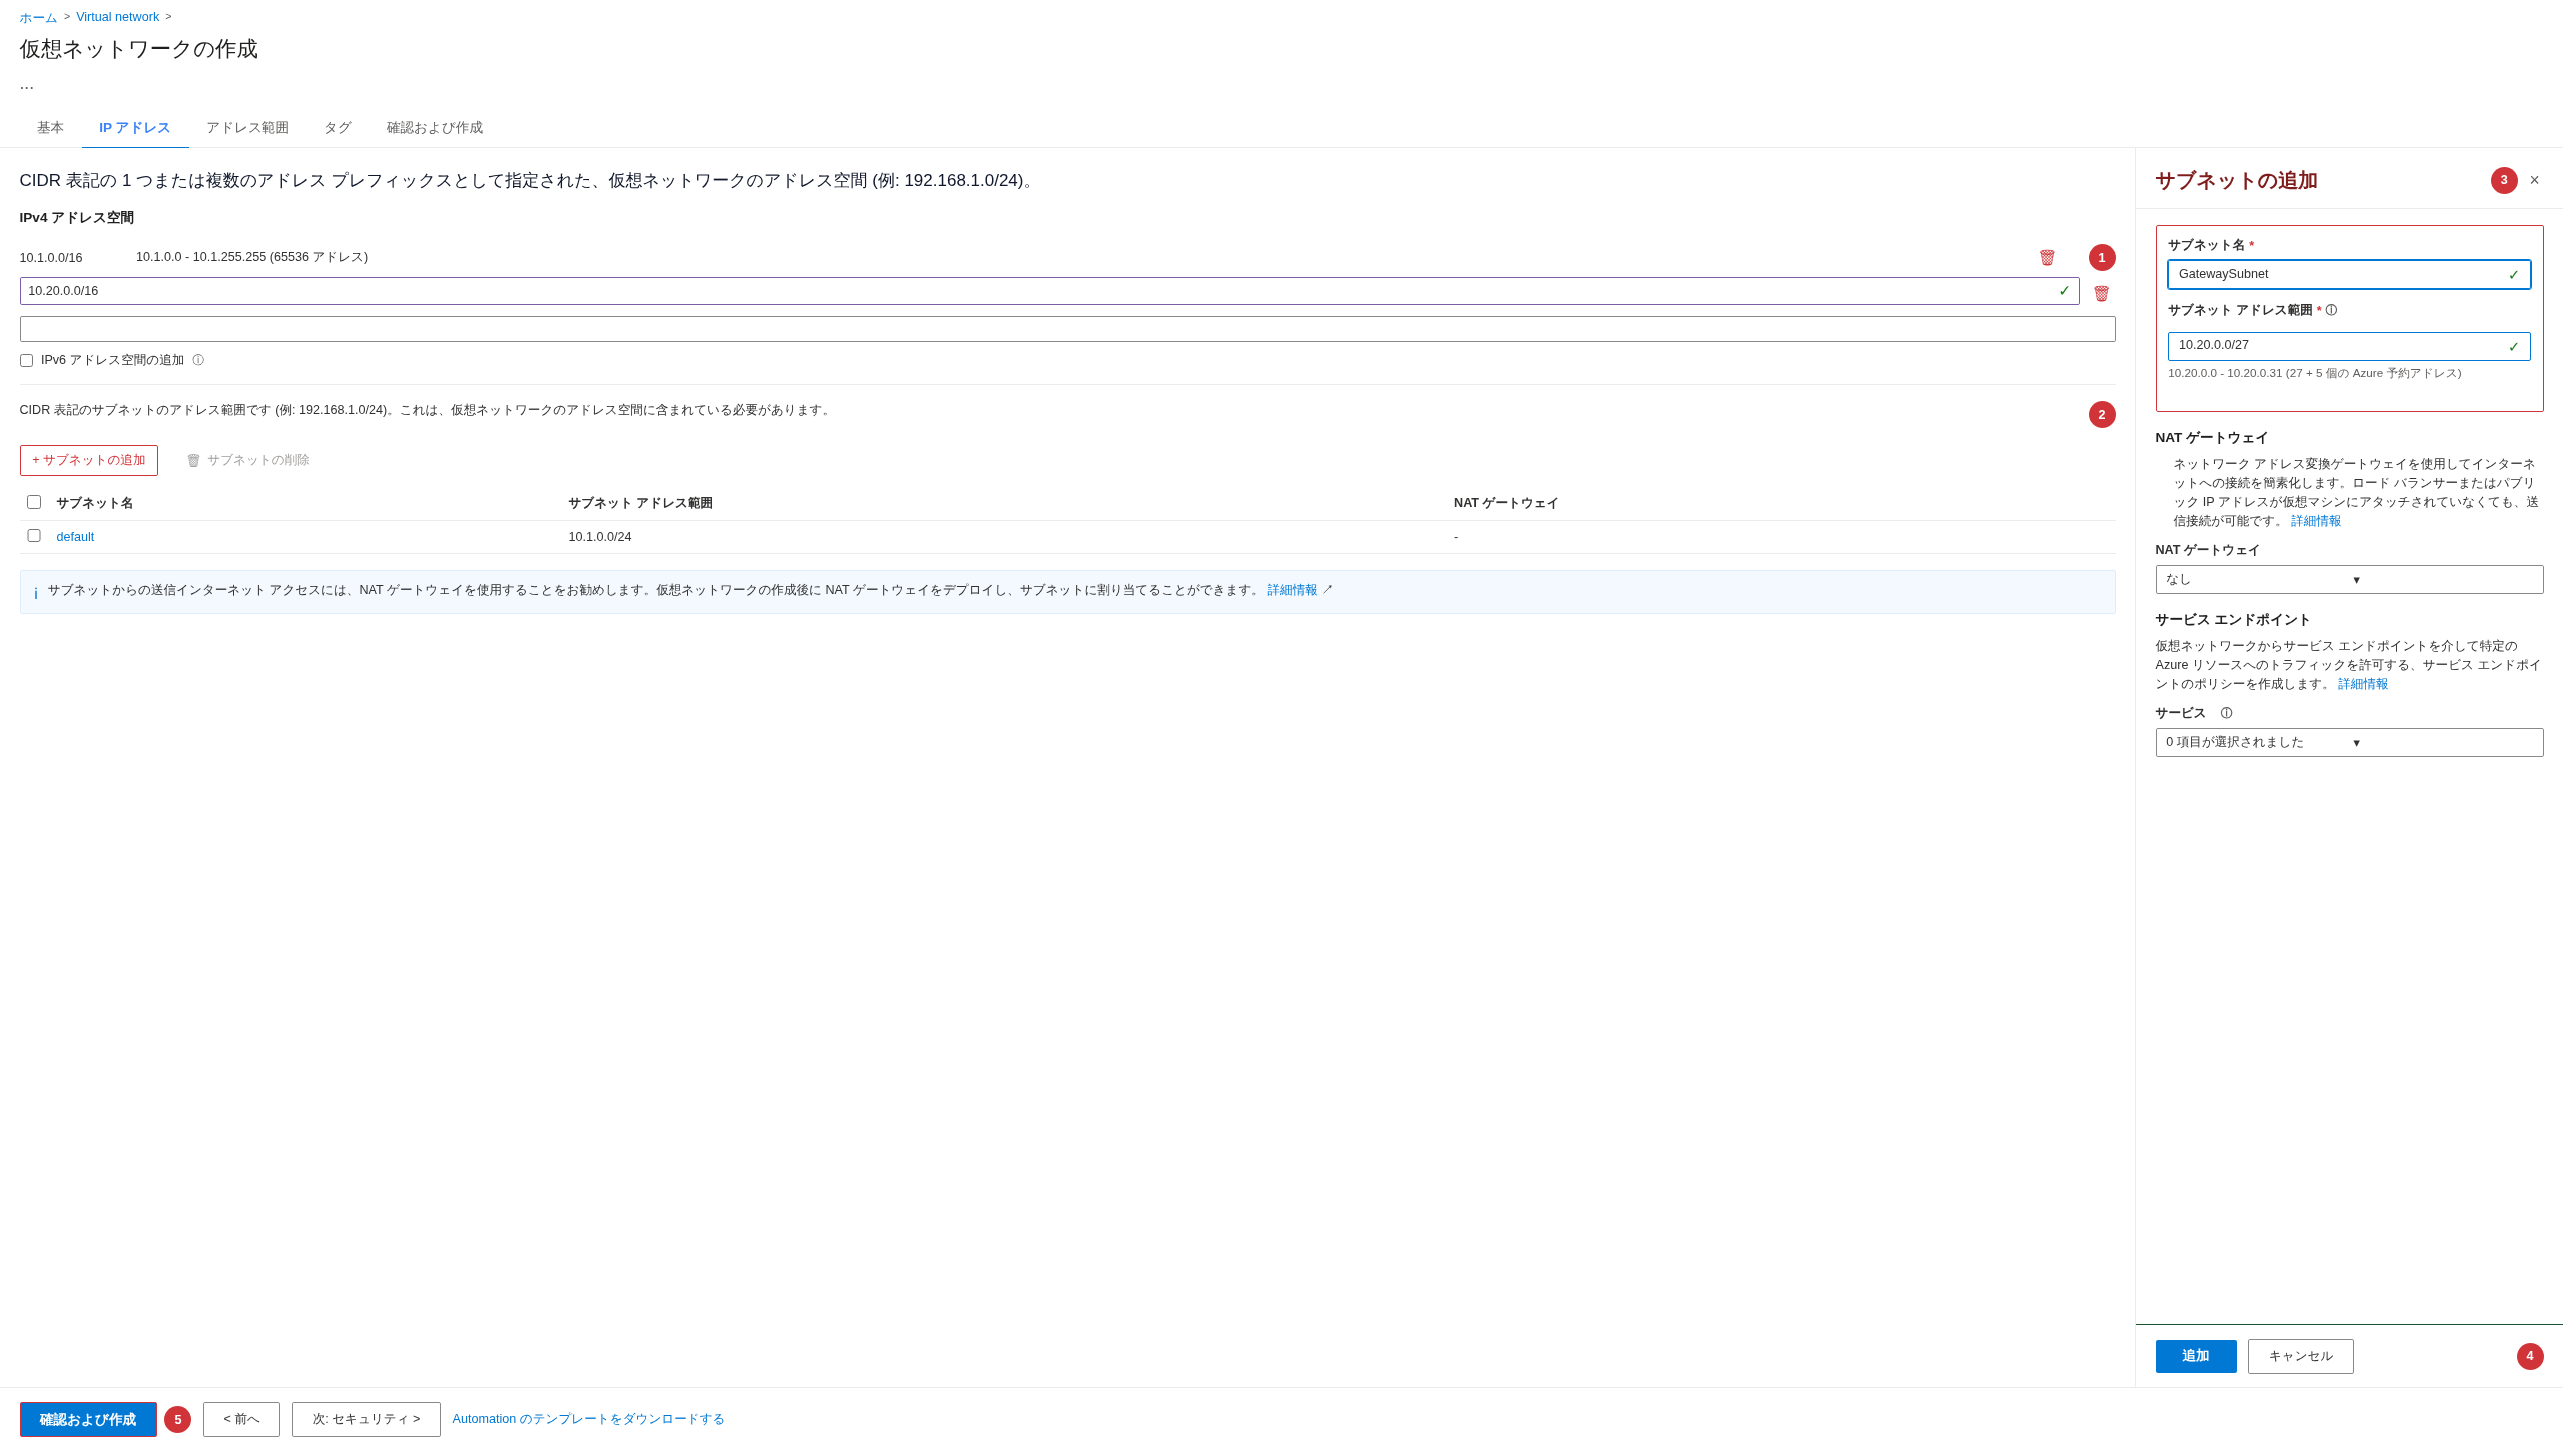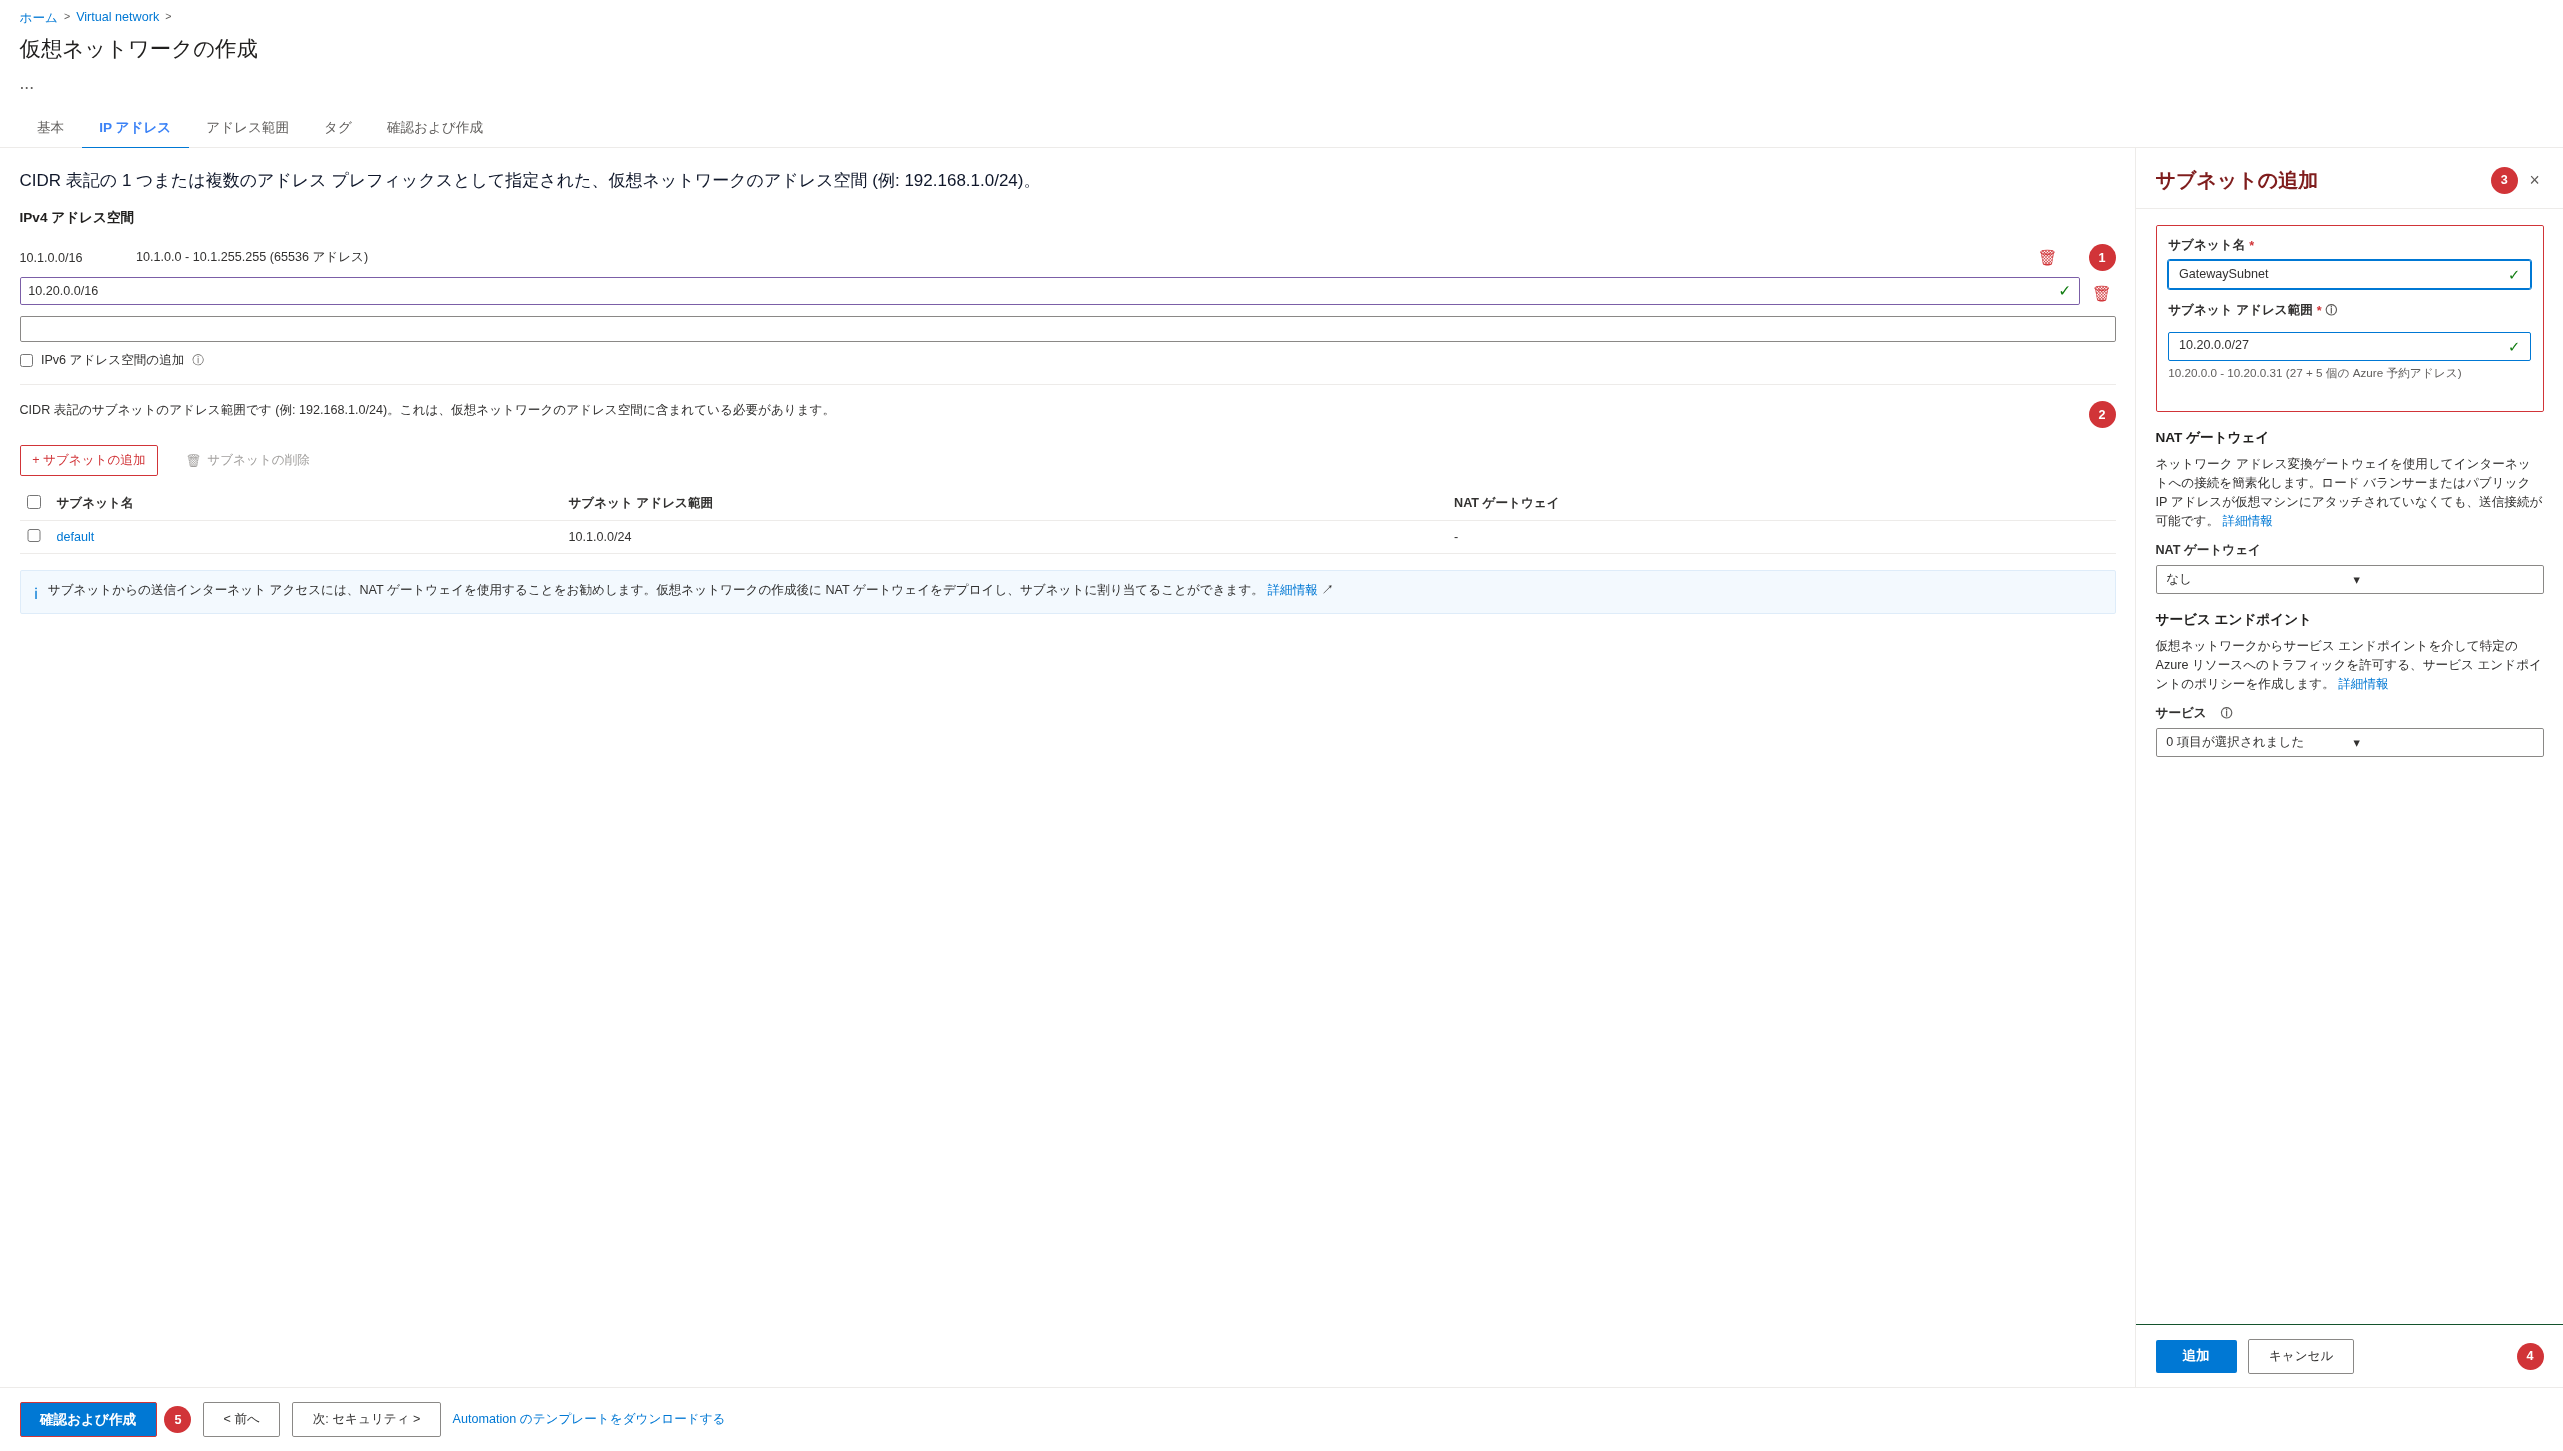--- a/index.html
+++ b/index.html
@@ -93,21 +93,21 @@
     .field-check { color: #107c10; font-size: 14.6px; }
 
     
     .highlighted-box { border: 1.9px solid #d13438; border-radius: 1.9px; padding: 11.7px; margin-bottom: 17.5px; }
     .highlighted-box-inner { border: 1px solid #0078d4; border-radius: 2px; padding: 4.9px 9.7px; display: flex; align-items: flex-start; gap: 7.8px; margin-top: 13px; }
     .highlighted-box-inner input { flex: 1; border: none; outline: none; font-size: 12.6px; color: #323130; }
 
     
     .nat-section { margin-bottom: 17.5px; }
     .nat-title { font-size: 13.6px; font-weight: 600; color: #201f1e; margin-bottom: 7.8px; }
-    .nat-desc { font-size: 12.6px; color: #323130; line-height: 1.5; margin-bottom: 11.7px; }
+    .nat-desc { font-size: 12.6px; color: #323130; line-height: 1.5; margin-bottom: 11.7px; margin-left: 18px; }
     .nat-desc a { color: #0078d4; text-decoration: none; }
 
     
     .select-field { display: flex; align-items: center; border: 1px solid #8a8886; border-radius: 1.9px; padding: 4.9px 9.7px; gap: 7.8px; cursor: pointer; }
     .select-field span { flex: 1; font-size: 12.6px; color: #323130; }
     .select-arrow { color: #605e5c; font-size: 10.7px; }
 
     
     .service-section { margin-bottom: 17.5px; }
     .service-title { font-size: 13.6px; font-weight: 600; color: #201f1e; margin-bottom: 7.8px; }

